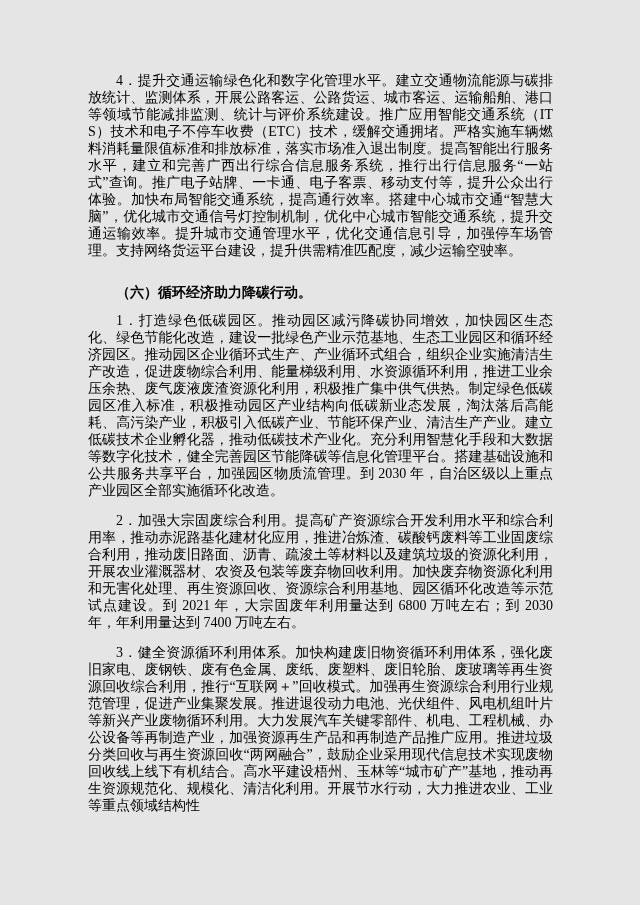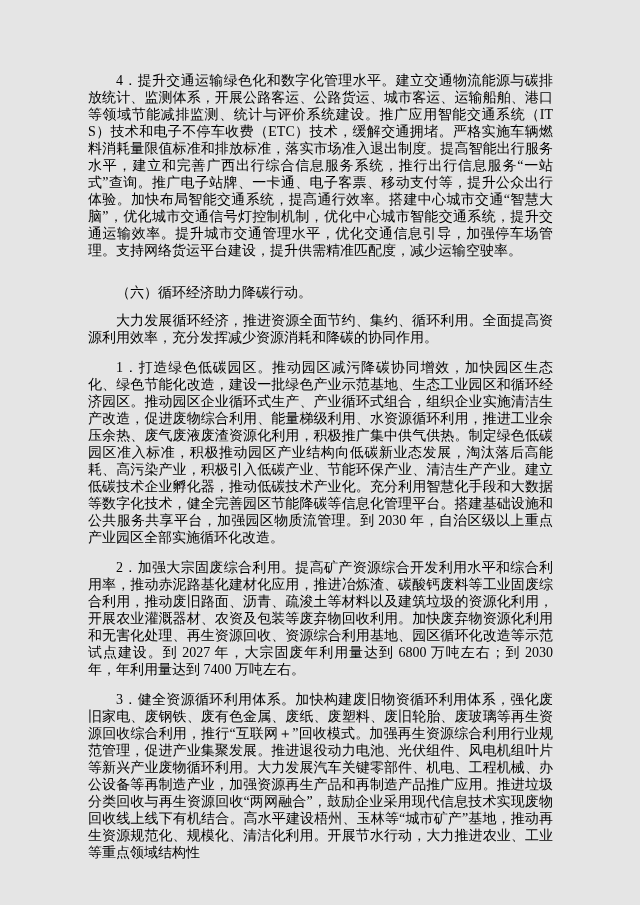--- a/index.html
+++ b/index.html
@@ -24,28 +24,27 @@
   .para {
     font-size: 14px;
     line-height: 17px;
     text-align: justify;
     text-justify: inter-ideograph;
     text-indent: 2em;
     margin: 0 0 13px 0;
     word-break: break-all;
   }
   .heading {
-    font-weight: normal;
+    font-weight: bold;
     margin-top: 25px;
     margin-bottom: 11px;
   }
 </style>
 </head>
 <body>
 
 <div class="page">
   <p class="para">4．提升交通运输绿色化和数字化管理水平。建立交通物流能源与碳排放统计、监测体系，开展公路客运、公路货运、城市客运、运输船舶、港口等领域节能减排监测、统计与评价系统建设。推广应用智能交通系统（ITS）技术和电子不停车收费（ETC）技术，缓解交通拥堵。严格实施车辆燃料消耗量限值标准和排放标准，落实市场准入退出制度。提高智能出行服务水平，建立和完善广西出行综合信息服务系统，推行出行信息服务“一站式”查询。推广电子站牌、一卡通、电子客票、移动支付等，提升公众出行体验。加快布局智能交通系统，提高通行效率。搭建中心城市交通“智慧大脑”，优化城市交通信号灯控制机制，优化中心城市智能交通系统，提升交通运输效率。提升城市交通管理水平，优化交通信息引导，加强停车场管理。支持网络货运平台建设，提升供需精准匹配度，减少运输空驶率。</p>
   <p class="para heading">（六）循环经济助力降碳行动。</p>
-  <p class="para">大力发展循环经济，推进资源全面节约、集约、循环利用。全面提高资源利用效率，充分发挥减少资源消耗和降碳的协同作用。</p>
   <p class="para">1．打造绿色低碳园区。推动园区减污降碳协同增效，加快园区生态化、绿色节能化改造，建设一批绿色产业示范基地、生态工业园区和循环经济园区。推动园区企业循环式生产、产业循环式组合，组织企业实施清洁生产改造，促进废物综合利用、能量梯级利用、水资源循环利用，推进工业余压余热、废气废液废渣资源化利用，积极推广集中供气供热。制定绿色低碳园区准入标准，积极推动园区产业结构向低碳新业态发展，淘汰落后高能耗、高污染产业，积极引入低碳产业、节能环保产业、清洁生产产业。建立低碳技术企业孵化器，推动低碳技术产业化。充分利用智慧化手段和大数据等数字化技术，健全完善园区节能降碳等信息化管理平台。搭建基础设施和公共服务共享平台，加强园区物质流管理。到 2030 年，自治区级以上重点产业园区全部实施循环化改造。</p>
-  <p class="para">2．加强大宗固废综合利用。提高矿产资源综合开发利用水平和综合利用率，推动赤泥路基化建材化应用，推进冶炼渣、碳酸钙废料等工业固废综合利用，推动废旧路面、沥青、疏浚土等材料以及建筑垃圾的资源化利用，开展农业灌溉器材、农资及包装等废弃物回收利用。加快废弃物资源化利用和无害化处理、再生资源回收、资源综合利用基地、园区循环化改造等示范试点建设。到 2027 年，大宗固废年利用量达到 6800 万吨左右；到 2030 年，年利用量达到 7400 万吨左右。</p>
+  <p class="para">2．加强大宗固废综合利用。提高矿产资源综合开发利用水平和综合利用率，推动赤泥路基化建材化应用，推进冶炼渣、碳酸钙废料等工业固废综合利用，推动废旧路面、沥青、疏浚土等材料以及建筑垃圾的资源化利用，开展农业灌溉器材、农资及包装等废弃物回收利用。加快废弃物资源化利用和无害化处理、再生资源回收、资源综合利用基地、园区循环化改造等示范试点建设。到 2021 年，大宗固废年利用量达到 6800 万吨左右；到 2030 年，年利用量达到 7400 万吨左右。</p>
   <p class="para">3．健全资源循环利用体系。加快构建废旧物资循环利用体系，强化废旧家电、废钢铁、废有色金属、废纸、废塑料、废旧轮胎、废玻璃等再生资源回收综合利用，推行“互联网＋”回收模式。加强再生资源综合利用行业规范管理，促进产业集聚发展。推进退役动力电池、光伏组件、风电机组叶片等新兴产业废物循环利用。大力发展汽车关键零部件、机电、工程机械、办公设备等再制造产业，加强资源再生产品和再制造产品推广应用。推进垃圾分类回收与再生资源回收“两网融合”，鼓励企业采用现代信息技术实现废物回收线上线下有机结合。高水平建设梧州、玉林等“城市矿产”基地，推动再生资源规范化、规模化、清洁化利用。开展节水行动，大力推进农业、工业等重点领域结构性</p>
 </div>
 
 </body></html>

